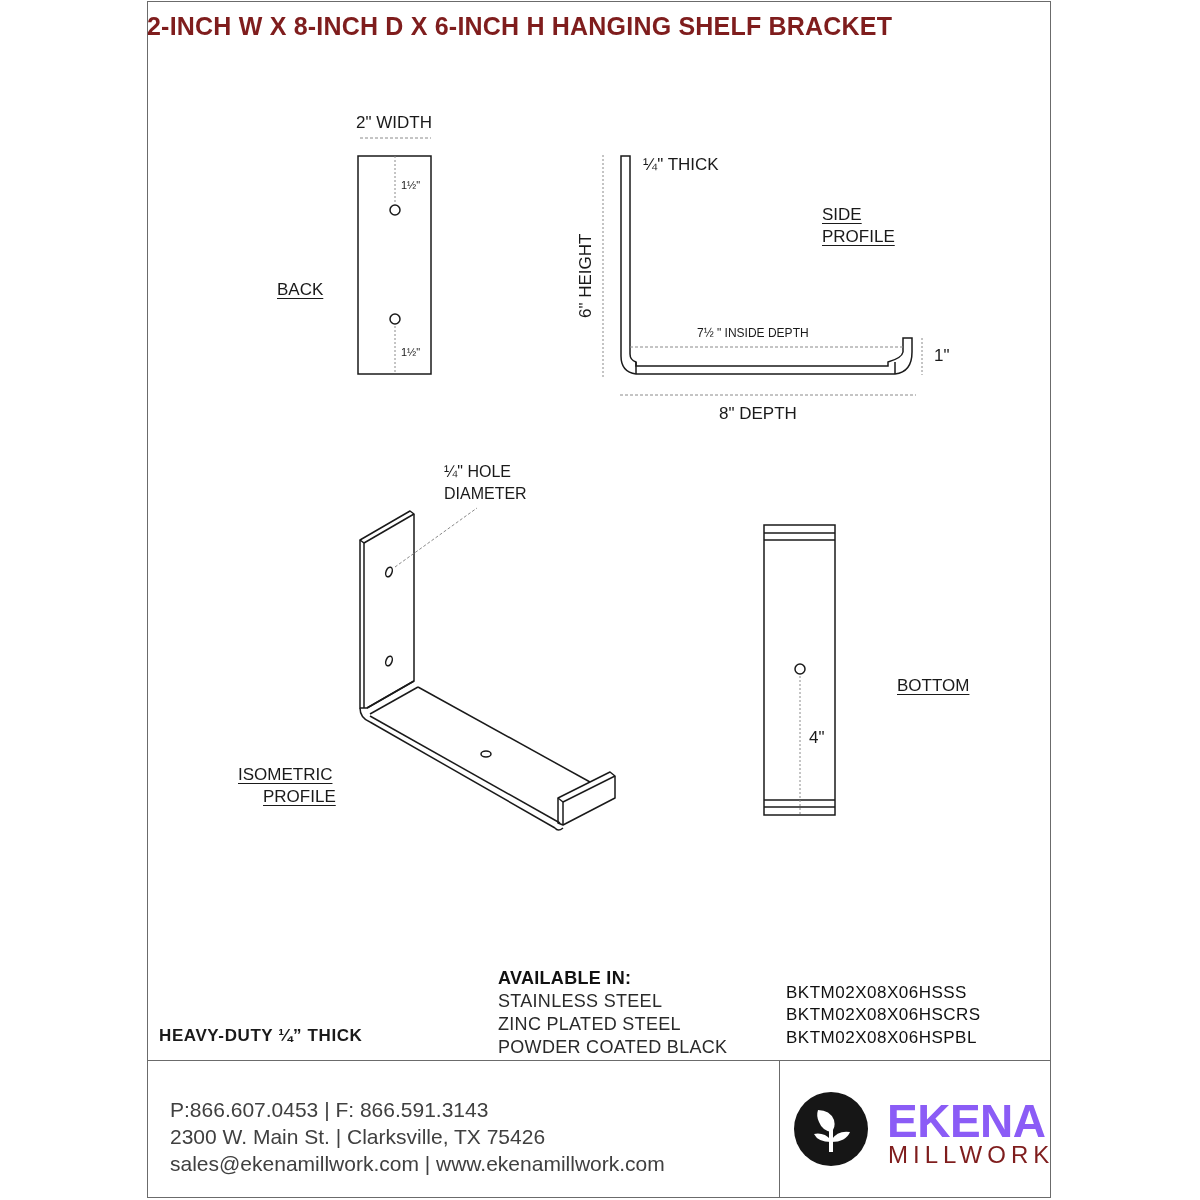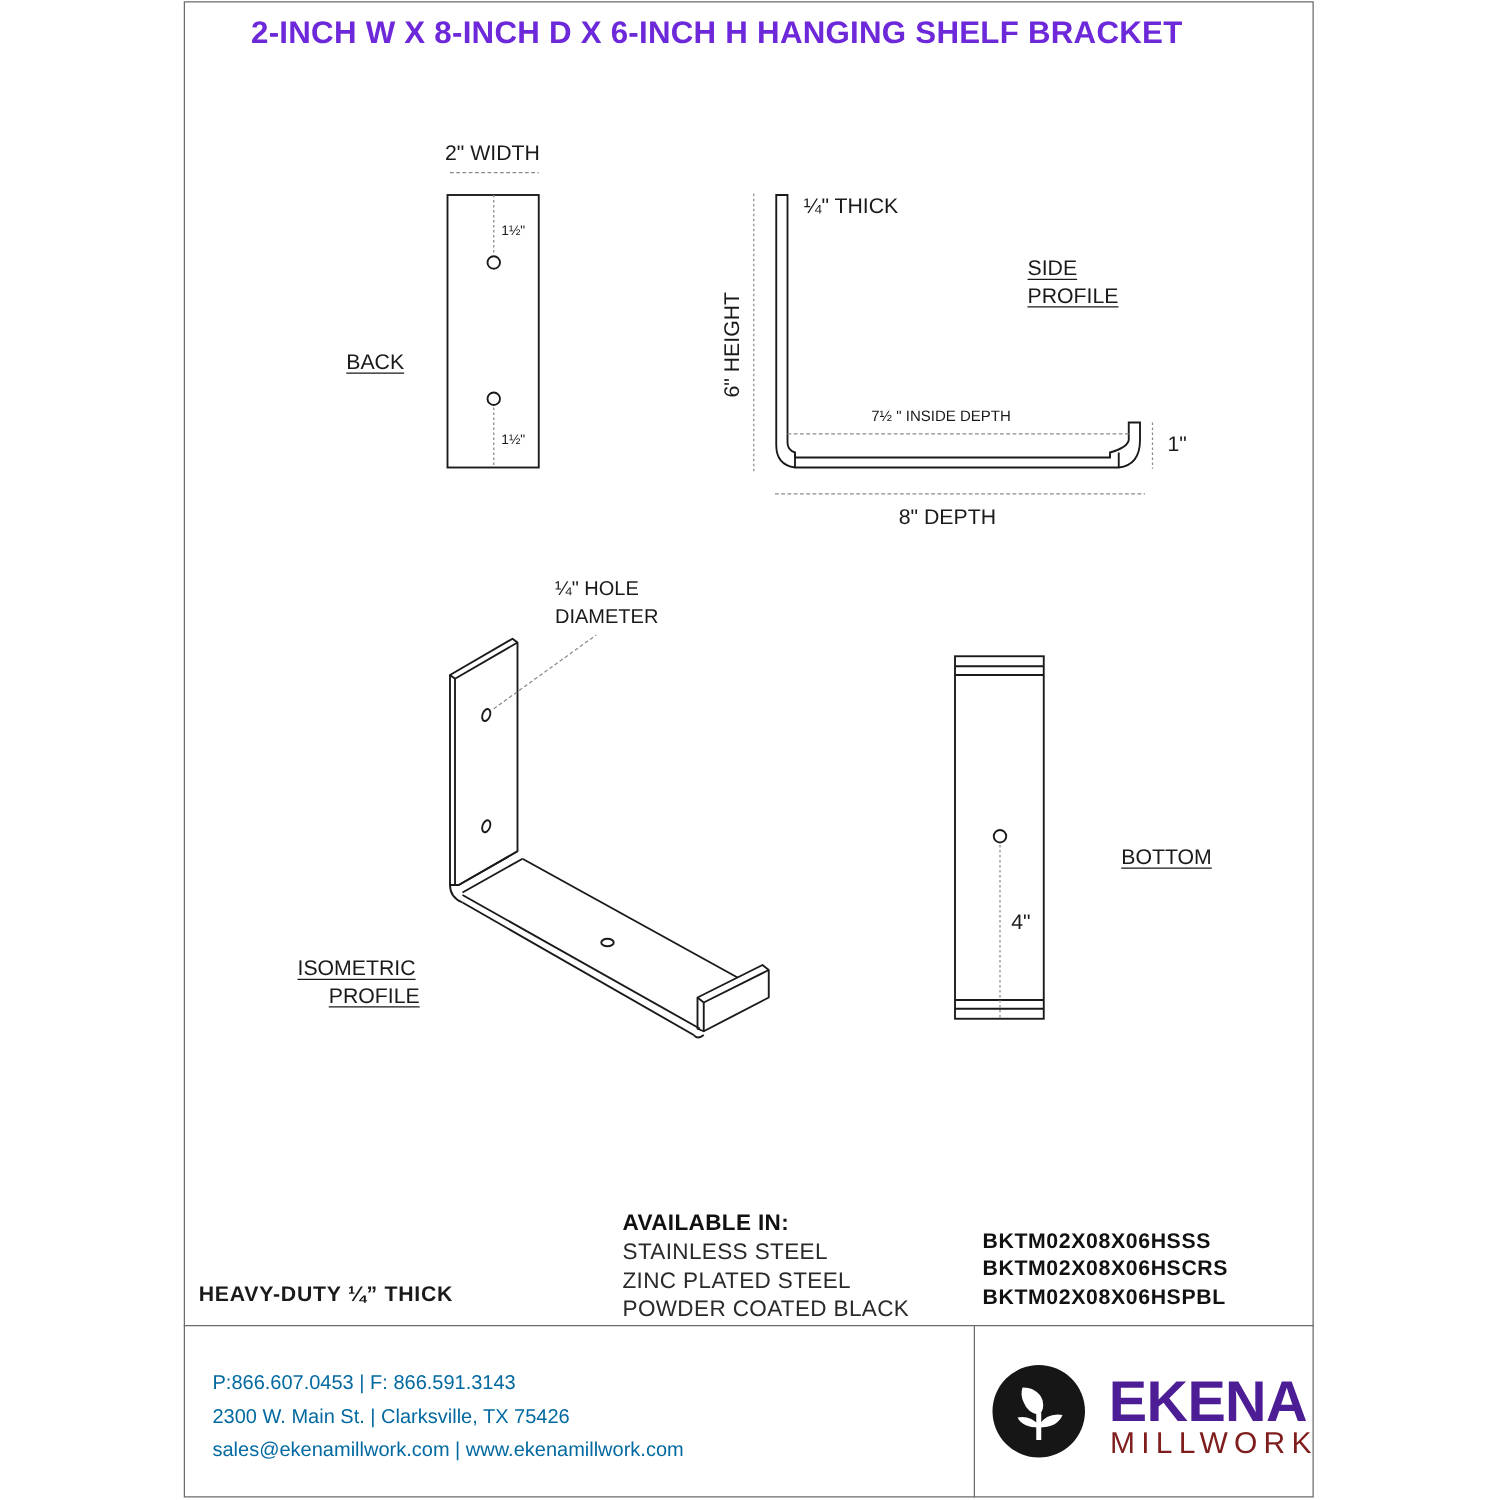--- a/index.html
+++ b/index.html
@@ -1,33 +1,33 @@
 <!DOCTYPE html>
 <html><head>
 <meta charset="utf-8">
 <style>
   html, body { margin:0; padding:0; background:#ffffff; }
   body { width:1200px; height:1200px; position:relative; overflow:hidden; font-family:"Liberation Sans", sans-serif; color:#1a1a1a; }
   .frame { position:absolute; left:147px; top:1px; width:904px; height:1197px; border-left:1.5px solid #6b6b6b; border-right:1.5px solid #6b6b6b; border-top:1.5px solid #6b6b6b; border-bottom:1.5px solid #6b6b6b; box-sizing:border-box; }
-  .title { position:absolute; left:147px; width:799px; top:12px; text-align:right; font-weight:bold; font-size:25px; letter-spacing:0.2px; color:#6d28d9; }
+  .title { position:absolute; left:147px; width:799px; top:12px; text-align:left; font-weight:bold; font-size:25px; letter-spacing:0.2px; color:#7f1d1d; }
   .lbl { position:absolute; font-size:17px; color:#1a1a1a; white-space:nowrap; }
   .sm { font-size:11px; }
   .xs { font-size:12px; }
   .ul { text-decoration:underline; text-underline-offset:3px;margin-top:19px; }
   .bold { font-weight:bold; }
   .vert { transform:rotate(-90deg); transform-origin:left top; }
   svg.draw { position:absolute; left:0; top:0; width:1200px; height:1200px; }
   .footer-divider { position:absolute; left:147px; top:1060px; width:904px; height:0; border-top:1.5px solid #6b6b6b; }
   .footer-vdiv { position:absolute; left:779px; top:1060px; width:0; height:138px; border-left:1.5px solid #6b6b6b; }
-  .contact { position:absolute; left:170px; font-size:16px; color:#0369a1; white-space:nowrap; }
-  .logo-text { position:absolute; left:887px; top:1094px; font-size:46px; font-weight:bold; letter-spacing:-0.5px; color:#4c1d95; }
+  .contact { position:absolute; left:170px; font-size:21px; color:#404040; white-space:nowrap; }
+  .logo-text { position:absolute; left:887px; top:1094px; font-size:46px; font-weight:bold; letter-spacing:-0.5px; color:#8b5cf6; }
   .logo-sub { position:absolute; left:888px; top:1141px; font-size:24px; letter-spacing:5px; color:#7f1d1d; }
   .logo-circle { position:absolute; left:794px; top:1092px; width:74px; height:74px; border-radius:50%; background:#161616; }
   .avail { position:absolute; left:498px; font-size:18px; color:#2a2a2a; white-space:nowrap; letter-spacing:0.3px;margin-top:10px; }
-  .sku { position:absolute; left:786px; font-size:17px; font-weight:bold; color:#111; white-space:nowrap; letter-spacing:0.5px;text-align:center; }
+  .sku { position:absolute; left:786px; font-size:17px; font-weight:normal; color:#111; white-space:nowrap; letter-spacing:0.5px;text-align:center; }
 </style>
 </head>
 <body>
 
 <div class="frame"></div>
 
 <div class="title">2-INCH W X 8-INCH D X 6-INCH H HANGING SHELF BRACKET</div>
 
 <svg class="draw" viewBox="0 0 1200 1200">
 

